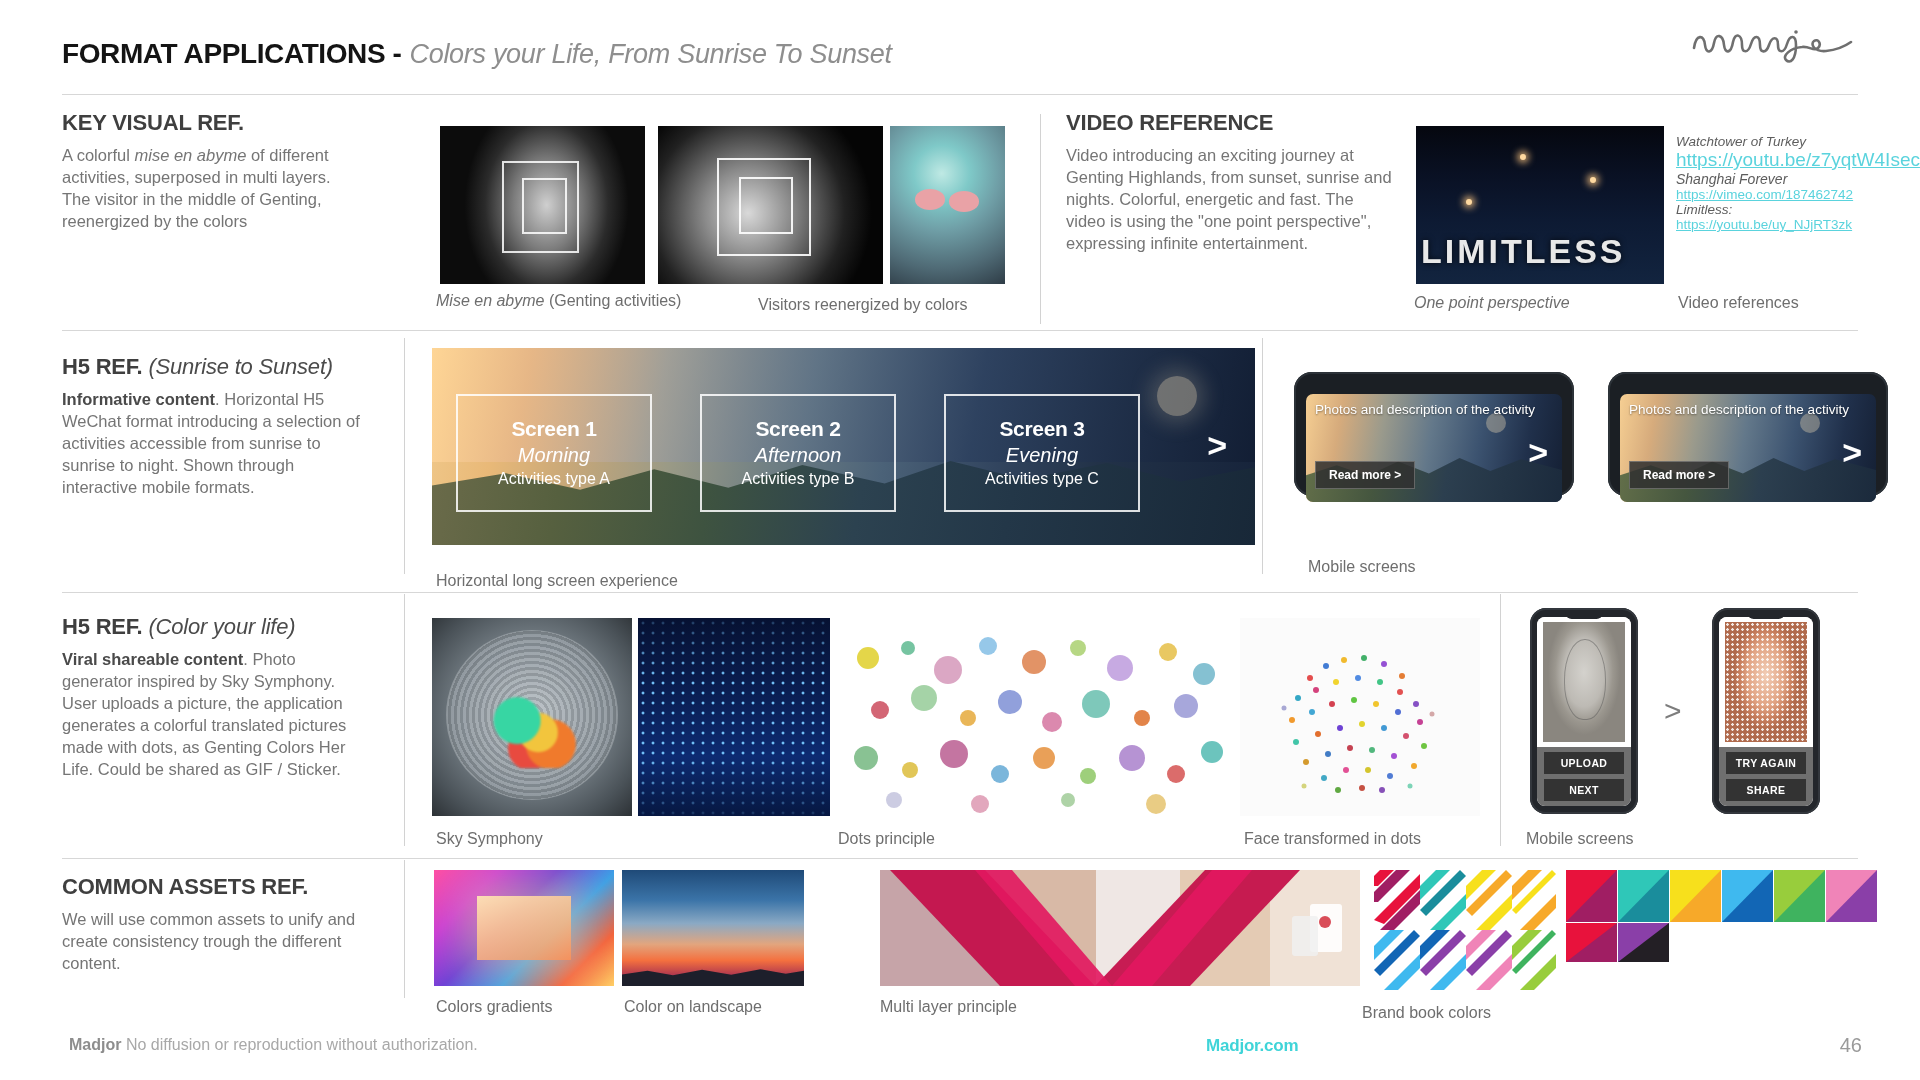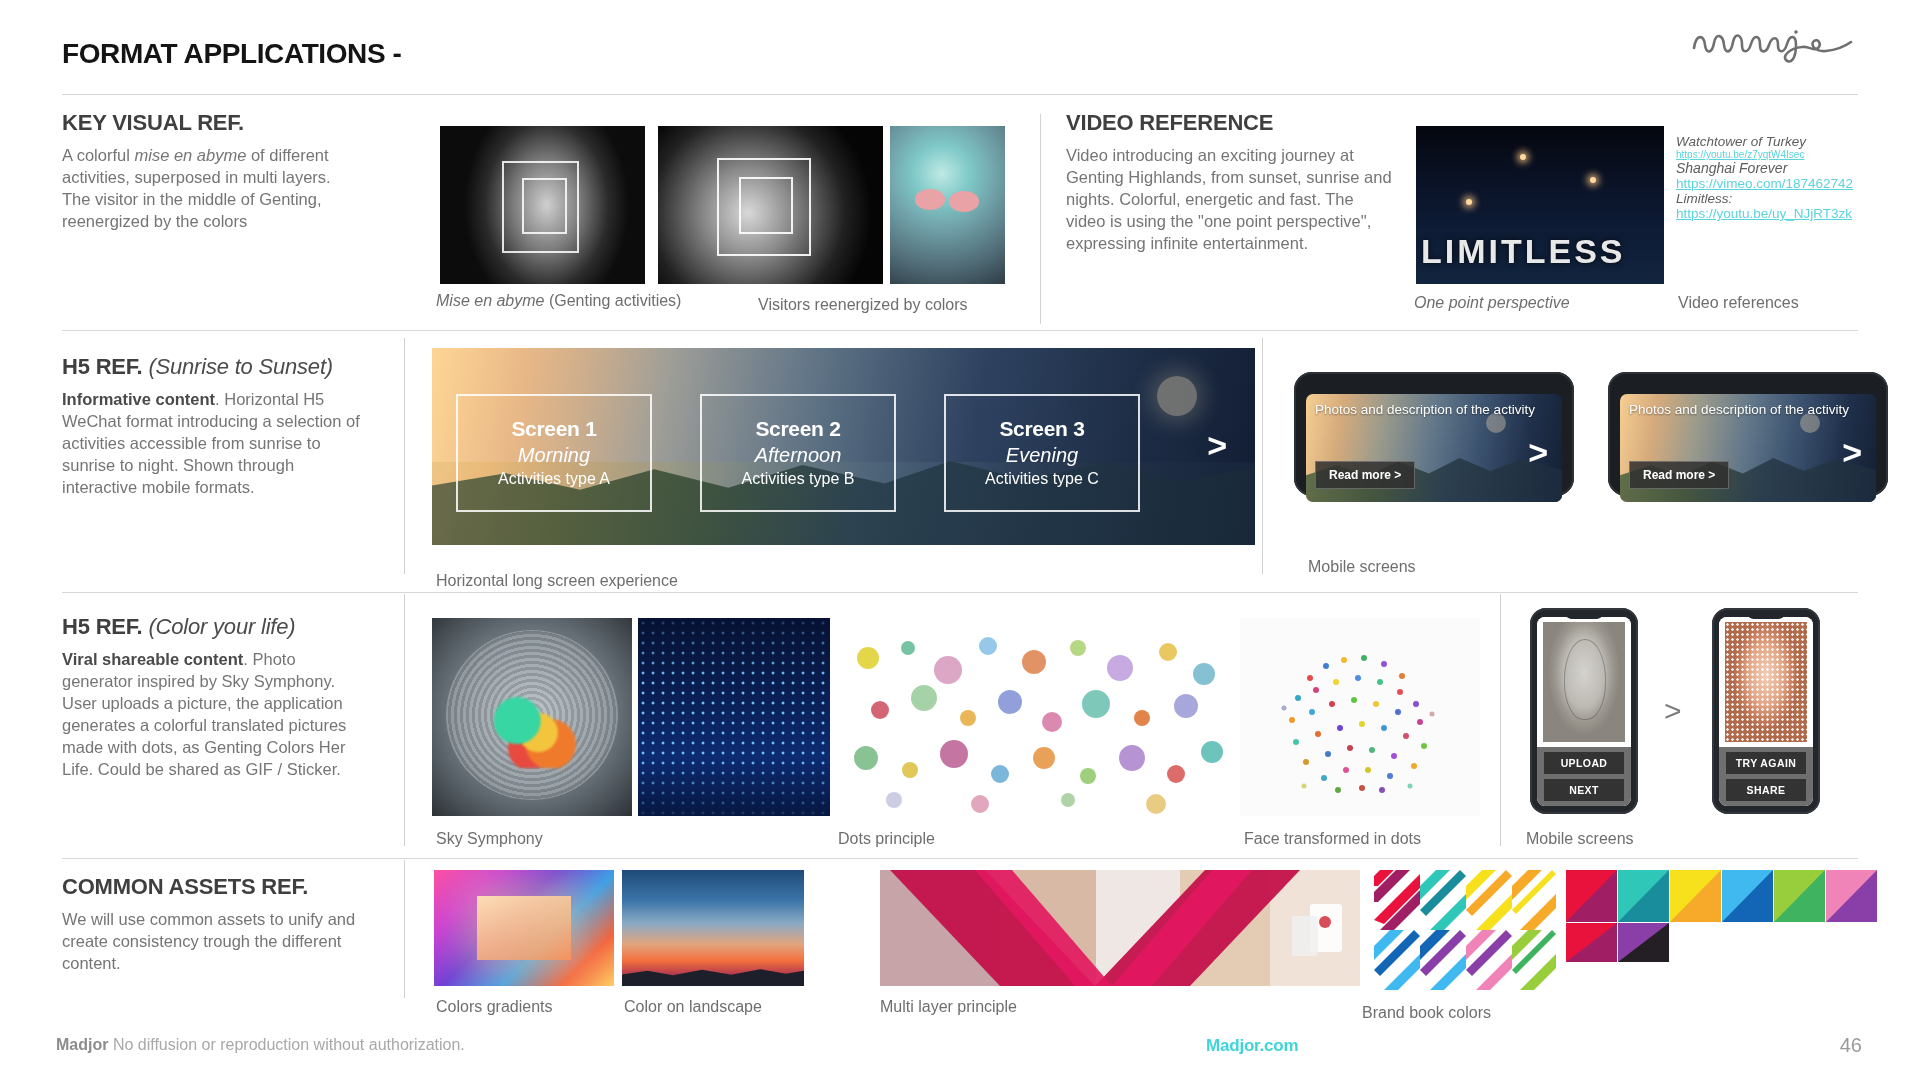--- a/index.html
+++ b/index.html
@@ -285,39 +285,40 @@
   .chev-pattern {
     background-color:#ffffff;
     background-image:
       repeating-linear-gradient(45deg,
         #e8123c 0 10px, #ffffff 10px 20px, #a01e63 20px 30px, #ffffff 30px 40px),
       none;
   }
   
   .footer { position:absolute; left:0; bottom:0; width:1920px; height:60px; }
   .foot-left {
-    position:absolute; left:56px; top:16px; font-size:16px; color:#a8a8a8;
+    position:absolute; left:69px; top:16px; font-size:16px; color:#a8a8a8;
   }
   .foot-left b { color:#8d8d8d; }
   .foot-center {
     position:absolute; left:1206px; top:16px; font-size:17px; font-weight:bold;
     color:#3fd4d8; letter-spacing:-0.2px;
   }
   .foot-page {
     position:absolute; right:58px; top:14px; font-size:20px; color:#9a9a9a;
   }
 </style>
 </head>
 <body>
 
 <div class="slide">
 
   <div class="header">
     <div class="title-wrap">
       <span class="title-main">FORMAT APPLICATIONS -</span>
+      <span class="title-sub">Colors your Life, From Sunrise To Sunset</span>
     </div>
     <div class="logo">
       <svg viewBox="0 0 190 54" width="190" height="54" aria-hidden="true">
         <path d="M8 34 C10 20, 18 20, 19 31 C20 40, 26 40, 28 29 C30 19, 37 20, 38 31
                  C39 40, 45 40, 47 28 C49 18, 56 20, 56 31 C56 39, 62 40, 65 30
                  C68 20, 74 21, 74 31 C74 39, 80 40, 83 31 C86 22, 92 22, 92 31
                  C92 39, 98 40, 101 30 C104 20, 110 21, 110 31 C110 46, 104 50, 100 46
                  C96 42, 104 34, 116 33 C124 32, 128 38, 132 34 C136 30, 132 24, 128 27
                  C124 30, 128 38, 140 37 C150 36, 158 33, 165 28" fill="none" stroke="#6f6f6f" stroke-width="2.6" stroke-linecap="round"></path>
         <circle cx="110" cy="18" r="1.8" fill="#6f6f6f"></circle>
@@ -350,21 +351,21 @@
 
     <div class="img vid1" style="left:1416px; top:30px; width:248px; height:158px;">
       <span class="glow" style="left:42%; top:18%;"></span>
       <span class="glow" style="left:70%; top:32%;"></span>
       <span class="glow" style="left:20%; top:46%;"></span>
       <span class="ltxt">LIMITLESS</span>
     </div>
 
     <div style="position:absolute; left:1676px; top:38px;">
       <div style="font-size:13.5px; font-style:italic; color:#5d5d5d;">Watchtower of Turkey</div>
-      <div style="font-size:10px; color:#5ad3dd; text-decoration:underline;">https://youtu.be/z7yqtW4Isec</div>
+      <div style="font-size:19px; color:#5ad3dd; text-decoration:underline;">https://youtu.be/z7yqtW4Isec</div>
       <div style="font-size:14px; font-style:italic; color:#5d5d5d;">Shanghai Forever</div>
       <div style="font-size:13.5px; color:#5ad3dd; text-decoration:underline;">https://vimeo.com/187462742</div>
       <div style="font-size:13.5px; font-style:italic; color:#5d5d5d;">Limitless:</div>
       <div style="font-size:13.5px; color:#5ad3dd; text-decoration:underline;">https://youtu.be/uy_NJjRT3zk</div>
     </div>
 
     <div class="caption" style="position:absolute; left:1414px; top:198px;"><span class="ital">One point perspective</span></div>
     <div class="caption" style="position:absolute; left:1678px; top:198px;">Video references</div>
   </div>
 

